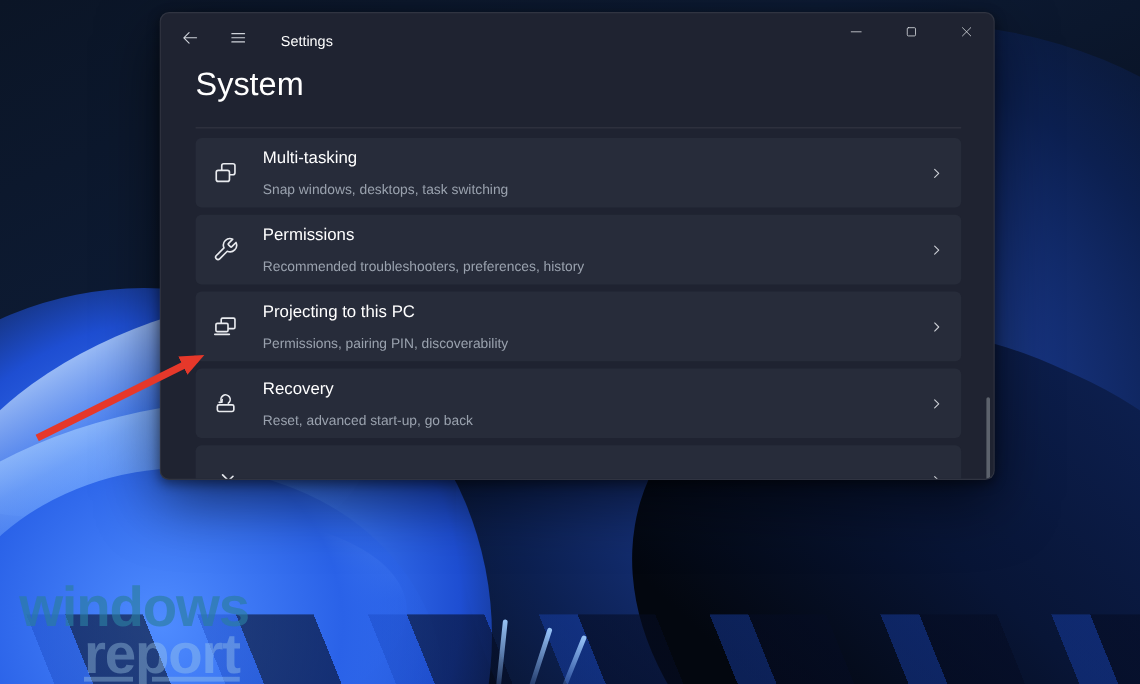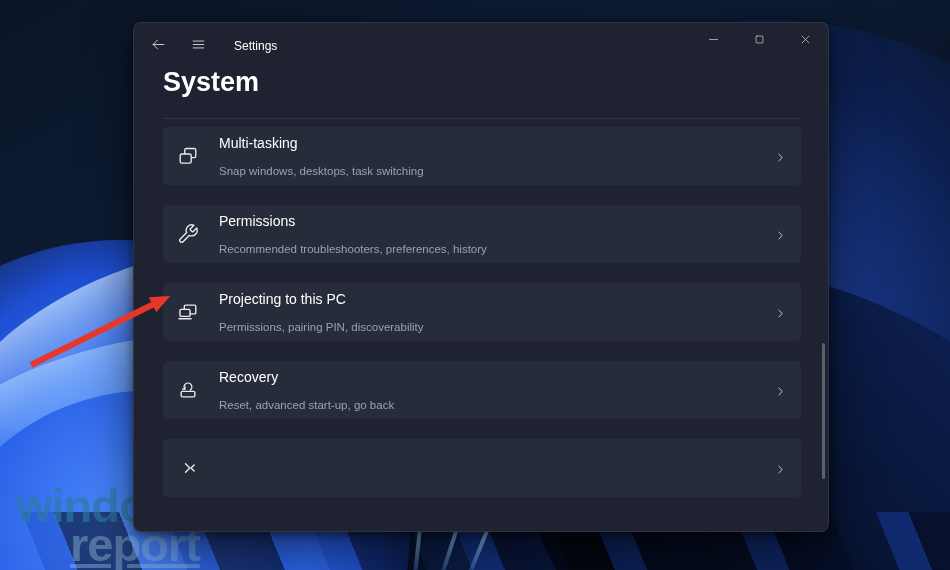--- a/index.html
+++ b/index.html
@@ -30,35 +30,35 @@
   .wp-streak{bottom:-8px;width:4px;border-radius:2px;
     background:linear-gradient(180deg,rgba(160,205,255,.95),rgba(80,140,255,.15));}
   .wp-s1{left:416px;height:62px;transform:rotate(6deg);}
   .wp-s2{left:448px;height:56px;transform:rotate(18deg);}
   .wp-s3{left:476px;height:50px;transform:rotate(22deg);}
   
   .watermark{position:absolute;z-index:2;font-weight:bold;line-height:1;pointer-events:none;letter-spacing:-1px;}
   .wm1{left:16px;top:482px;font-size:47px;color:rgba(42,125,160,.66);}
   .wm2{left:70px;top:521px;font-size:47px;color:rgba(165,208,235,.38);text-decoration:underline;}
   
-  .window{position:absolute;left:133px;top:22px;width:696px;height:510px;z-index:10;
+  .window{position:absolute;left:133px;top:10px;width:696px;height:390px;z-index:10;
     background:var(--window-bg,#1f2331);border:1px solid rgba(255,255,255,.08);border-radius:8px;
     box-shadow:0 18px 50px rgba(0,0,0,.55),0 3px 10px rgba(0,0,0,.45);box-sizing:border-box;overflow:hidden;}
   .titlebar{position:absolute;top:0;left:0;right:0;height:46px;display:flex;align-items:flex-start;}
   .tb-left{display:flex;align-items:center;height:46px;}
   .tb-btn{width:32px;height:30px;margin-left:8px;display:flex;align-items:center;justify-content:center;
     color:#cfd3da;border-radius:4px;cursor:pointer;}
   .tb-btn svg{width:15px;height:15px;}
   .app-title{margin-left:20px;font-size:12px;color:#ffffff;}
   .controls{margin-left:auto;display:flex;}
   .ctrl{width:46px;height:34px;display:flex;align-items:center;justify-content:center;color:#d6d9de;cursor:pointer;}
   .ctrl svg{width:11px;height:11px;}
-  .page-title{position:absolute;left:29px;top:44px;font-size:27px;font-weight:700;color:#ffffff;}
+  .page-title{position:absolute;left:29px;top:44px;font-size:27px;font-weight:400;color:#ffffff;}
   .divider{position:absolute;left:29px;top:95px;width:638px;height:1px;background:var(--divider,rgba(255,255,255,.08));}
-  .list{position:absolute;left:29px;top:104px;width:638px;display:flex;flex-direction:column;gap:20px;}
+  .list{position:absolute;left:29px;top:104px;width:638px;display:flex;flex-direction:column;gap:6px;}
   .row{height:58px;border-radius:5px;background:var(--row-bg,#272c3a);display:flex;align-items:center;
     position:relative;cursor:pointer;}
   .row-icon{margin-left:14px;width:22px;height:22px;color:#e9ebef;flex:0 0 auto;}
   .row-icon svg{width:22px;height:22px;}
   .row-text{margin-left:20px;display:flex;flex-direction:column;}
   .row-title{font-size:14px;color:var(--title-text,#ffffff);}
   .row-desc{font-size:11.5px;color:var(--subtitle-text,#9aa2ae);margin-top:14px;}
   .row-chevron{position:absolute;right:14px;width:13px;height:13px;color:#ced1d7;}
   .row-chevron svg{width:13px;height:13px;}
   .scrollbar-thumb{position:absolute;left:688px;top:320px;width:3px;height:136px;border-radius:2px;

